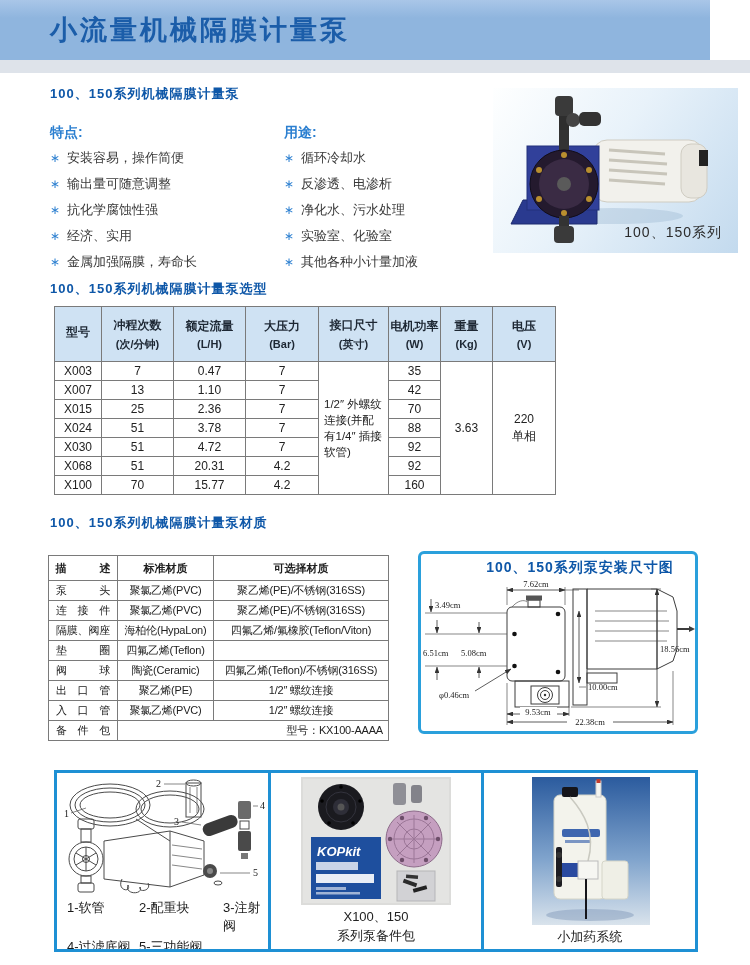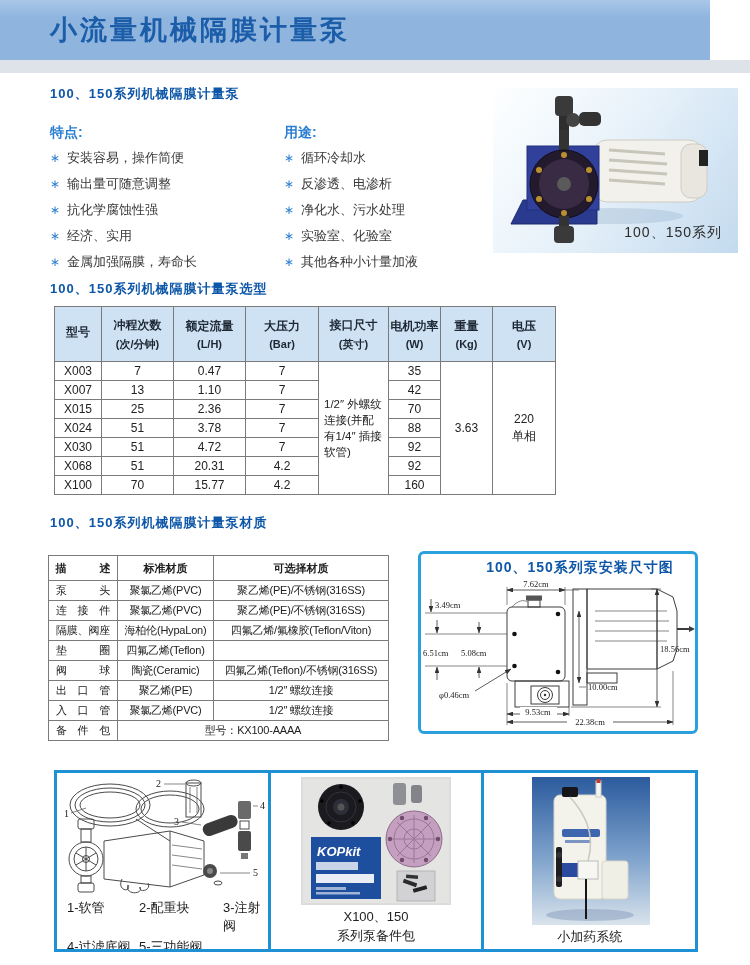--- a/index.html
+++ b/index.html
@@ -39,21 +39,21 @@
   .sel-table th{height:54px;background:var(--table-header-bg);font-weight:bold;color:#1d2733;}
   .sel-table th .hl2{font-size:11px;margin-top:3px;}
   .sel-table td{height:18px;color:#222;}
   .sel-table .iface{font-size:11.5px;text-align:left;padding:0 5px;line-height:16px;color:#222;}
   .sel-table .volt div{line-height:17px;}
 
   .mat-table{position:absolute;left:48px;top:547px;width:340px;font-size:11px;margin-top:8px;}
   .mat-table th{height:24px;font-weight:bold;background:#fff;color:#1d1d1d;}
   .mat-table td{height:19px;text-align:center;padding:0 5px;white-space:nowrap;color:#222;letter-spacing:-0.2px;}
   .mat-table td.desc,.mat-table th.desc{padding:0 5px;}
-  .mat-table td.spare{text-align:center;}
+  .mat-table td.spare{text-align:right;}
 
   .diagram{position:absolute;left:418px;top:551px;width:280px;height:183px;box-sizing:border-box;
     border:3px solid var(--diagram-border);border-radius:6px;background:#fff;}
   .diagram .dtitle{text-align:center;font-size:14px;font-weight:bold;color:var(--section-blue);
     margin-top:5px;letter-spacing:1px;padding-left:44px;}
   .diagram svg{display:block;margin:0 auto;}
   .dimtxt{font-family:"Liberation Serif",serif;font-size:8.5px;fill:#1a1a1a;}
   .ln{stroke:#3c3c3c;fill:none;stroke-width:1;}
   .thin{stroke:#555;fill:none;stroke-width:0.7;}
   .dim{stroke:#333;fill:none;stroke-width:0.8;marker-start:url(#arr);marker-end:url(#arr);}

